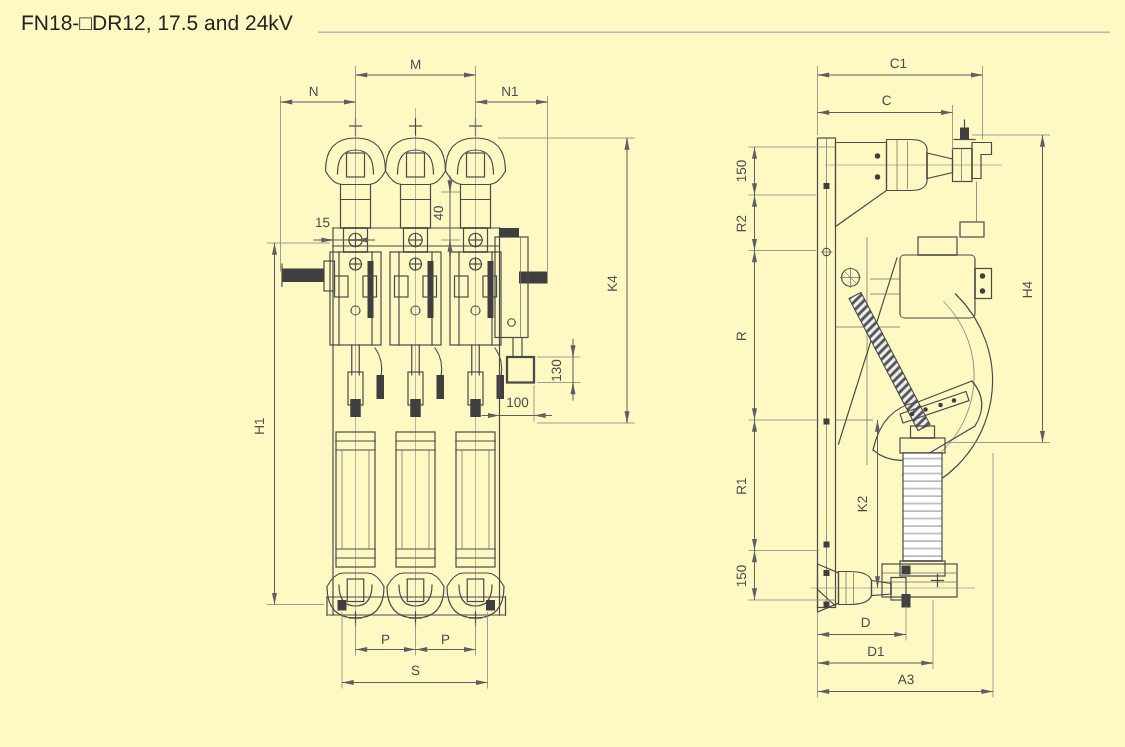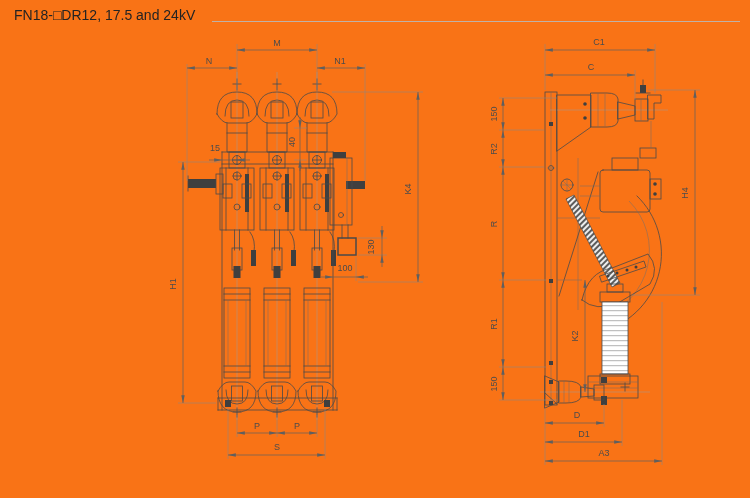--- a/index.html
+++ b/index.html
@@ -1,16 +1,16 @@
 <!DOCTYPE html>
 <html><head>
 <meta charset="utf-8">
 <style>
   html,body{margin:0;padding:0;background:#fff;}
-  #stage{position:relative;width:750px;height:498px;background:#f97316;overflow:hidden;}
+  #stage{position:relative;width:750px;height:498px;background:#fef9c3;overflow:hidden;}
   .title{font:14px "Liberation Sans", sans-serif;fill:#232323;}
   .lbl{font:9px "Liberation Sans", sans-serif;fill:#4c4c4c;text-anchor:middle;}
   .g{stroke:#4a4a4a;stroke-width:0.8;fill:none;stroke-linecap:square;}
   .t{stroke:#6f6f6f;stroke-width:0.5;fill:none;}
   .cl{stroke:#9d9d9d;stroke-width:0.5;fill:none;}
   .dim{stroke:#5f5f5f;stroke-width:0.7;fill:none;}
   .ext{stroke:#8a8a8a;stroke-width:0.55;fill:none;}
   .gd{fill:#3f3f3f;stroke:none;}
   .bold{stroke-width:1.5;}
 </style>

